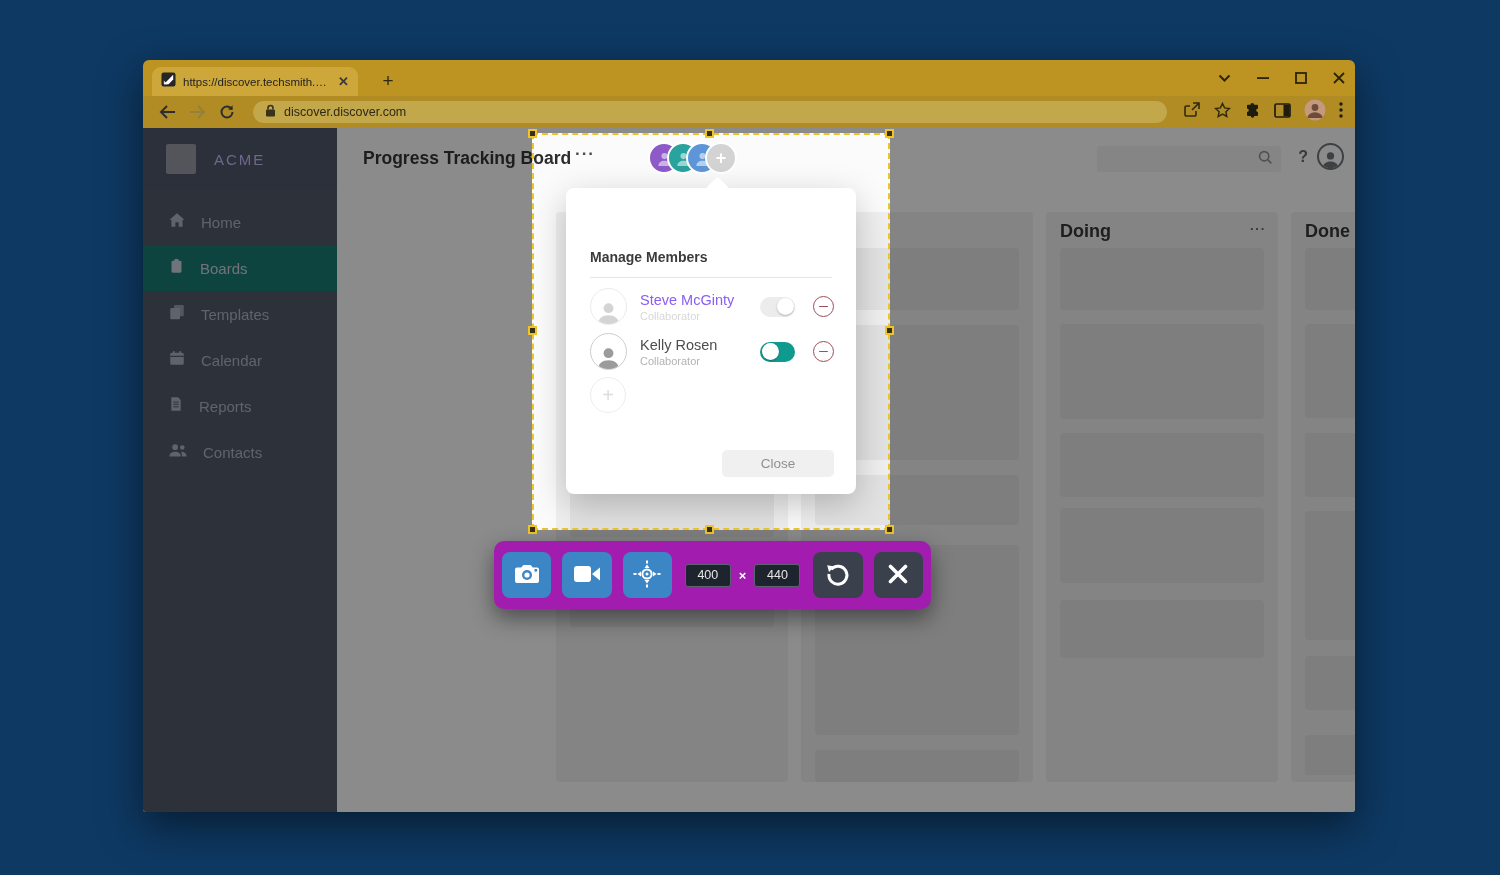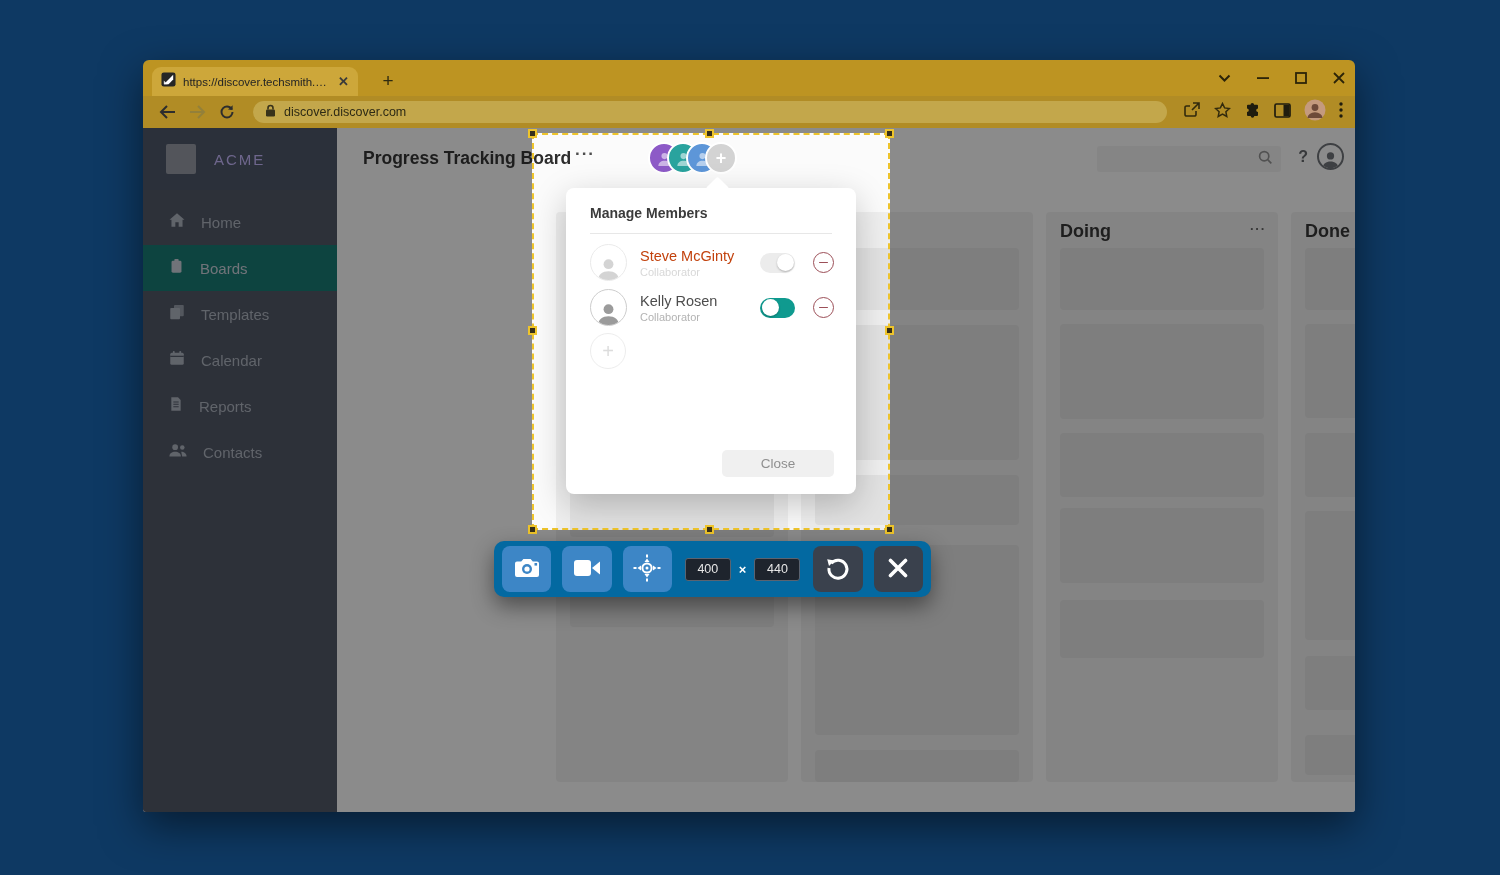--- a/index.html
+++ b/index.html
@@ -70,31 +70,31 @@
   .col-head { position:absolute; left:14px; right:12px; top:9px; display:flex; justify-content:space-between; }
   .col-label { font-size:18px; font-weight:bold; color:#2e2e2e; }
   .col-menu { font-size:13px; font-weight:bold; color:#5c5c5c; letter-spacing:1px; }
   .card { position:absolute; left:14px; right:14px; background:#e2e2e2; border-radius:4px; }
 
   
   .popup { position:absolute; left:423px; top:60px; width:290px; height:306px; background:#fff;
     border-radius:8px; box-shadow:0 10px 34px rgba(0,0,0,.22); z-index:5; }
   .popup-caret { position:absolute; top:-8px; left:143px; width:17px; height:17px; background:#fff;
     transform:rotate(45deg); border-radius:2px; }
-  .popup-title { padding:17px 24px 12px; font-size:14px; font-weight:bold; color:#3b3b3b; }
+  .popup-title { padding:17px 24px 12px; font-size:14px; font-weight:bold; color:#3b3b3b;margin-top:44px; }
   .popup-divider { border:none; border-top:1px solid #e7e7e7; margin:0 24px; }
   .members { padding:6px 22px 0 24px; }
   .member-row { display:flex; align-items:center; height:45px; gap:13px; }
   .m-avatar { width:37px; height:37px; border-radius:50%; border:1.5px solid #cdcdcd; overflow:hidden;
     display:flex; align-items:flex-end; justify-content:center; background:#fff; flex:0 0 auto; }
   .m-info { flex:1; }
   .m-name { font-size:14.5px; color:#4d4d4d; }
   .m-role { font-size:11px; color:#b3b3b3; margin-top:2px; }
   .member-row.faded .m-avatar { opacity:.42; }
-  .member-row.faded .m-name { color:#c2410c; }
+  .member-row.faded .m-name { color:#8b5cf6; }
   .member-row.faded .m-role { color:#d8d8d8; }
   .toggle { width:35px; height:20px; border-radius:10px; position:relative; flex:0 0 auto; }
   .toggle.on { background:#0f9a8f; }
   .toggle.off { background:#ececec; }
   .knob { position:absolute; top:1.5px; width:17px; height:17px; border-radius:50%; background:#fff;
     box-shadow:0 1px 2px rgba(0,0,0,.25); }
   .toggle.on .knob { left:1.5px; }
   .toggle.off .knob { right:1.5px; }
   .remove-btn { width:21px; height:21px; border-radius:50%; border:1.6px solid #9c4f58; margin-left:5px;
     display:flex; align-items:center; justify-content:center; flex:0 0 auto; background:#fff; }
@@ -108,21 +108,21 @@
   .dim { position:absolute; left:389px; top:5px; width:358px; height:397px;
     box-shadow:0 0 0 2200px rgba(12,12,12,.47); z-index:20; pointer-events:none; }
 
   .selection { position:absolute; left:532px; top:133px; width:358px; height:397px;
     border:2px dashed #eec42b; z-index:30; }
   .handle { position:absolute; width:9px; height:9px; background:#37301a; border:2px solid #eec42b; }
   .h-nw{left:-6px;top:-6px}.h-n{left:calc(50% - 6px);top:-6px}.h-ne{right:-6px;top:-6px}
   .h-w{left:-6px;top:calc(50% - 6px)}.h-e{right:-6px;top:calc(50% - 6px)}
   .h-sw{left:-6px;bottom:-6px}.h-s{left:calc(50% - 6px);bottom:-6px}.h-se{right:-6px;bottom:-6px}
 
-  .cap-toolbar { position:absolute; left:494px; top:541px; width:437px; height:56px; background:#0369a1;
+  .cap-toolbar { position:absolute; left:494px; top:541px; width:437px; height:68px; background:#a21caf;
     border-radius:10px; z-index:40; box-shadow:0 9px 22px rgba(0,0,0,.45);
     display:flex; align-items:center; padding:0 8px; gap:11px; }
   .cap-btn { width:52px; height:46px; border:none; border-radius:8px; display:flex; align-items:center;
     justify-content:center; }
   .cap-btn.blue { background:#3d86c6; }
   .cap-btn.dark { background:#3a414d; }
   .size-group { display:flex; align-items:center; margin:0 2px; }
   .size-input { width:46px; height:23px; background:#1e242d; border:1px solid #5a6370; border-radius:3px;
     color:#e6e6e6; font-size:12.5px; text-align:center; font-family:"Liberation Sans",sans-serif; }
   .size-x { color:#fff; font-size:13px; font-weight:bold; margin:0 8px; }

